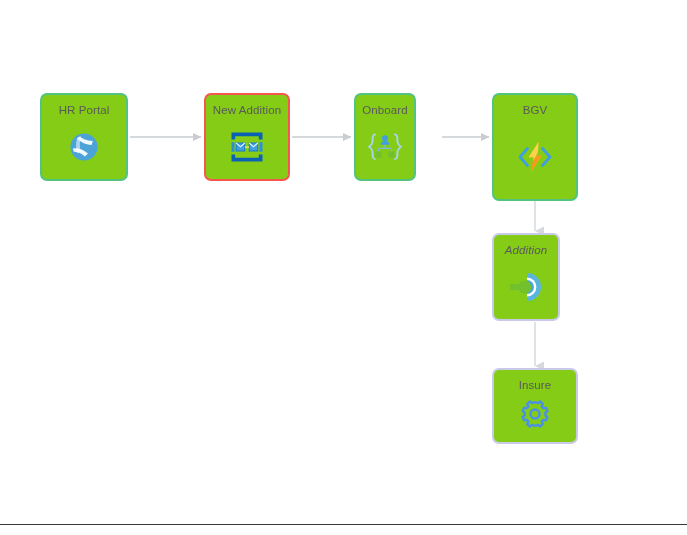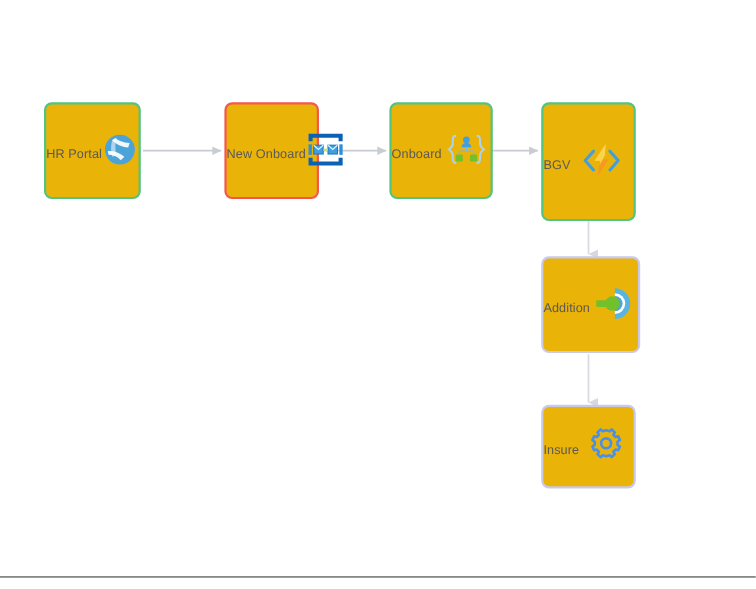--- a/index.html
+++ b/index.html
@@ -26,25 +26,25 @@
     position: absolute;
     left: 0; top: 0;
     width: 687px;
     height: 535px;
     pointer-events: none;
   }
 
   .node {
     position: absolute;
     box-sizing: border-box;
-    background: #eab308;
+    background: #84cc16;
     border-radius: 7px;
     border: 2px solid #d9d9d9;
     display: flex;
-    flex-direction: row;
+    flex-direction: column;
     align-items: center;
     z-index: 2;
   }
 
   .node-label {
     font-size: 11.5px;
     color: #595959;
     line-height: 1.2;
     margin-top: 9px;
     letter-spacing: 0.1px;
@@ -119,21 +119,21 @@
         <circle cx="16" cy="16" r="12.4" fill="#4ba3d8"></circle>
         <path d="M9.0 7.4 C13 11 17 13.5 23.6 14.0 L24.8 10.0 C18.5 9.6 14.5 7.6 11.4 5.2 Z" fill="#ffffff" opacity="0.92"></path>
         <path d="M5.0 17.4 C10.5 17.0 15.5 18.6 20.0 22.6 L16.8 25.6 C13.0 21.8 9.2 20.6 4.4 20.8 Z" fill="#ffffff" opacity="0.92"></path>
         <path d="M13.3 4.2 C11.6 9.5 11.3 15.5 12.9 21.0 L9.0 22.6 C7.4 16.4 7.8 9.9 9.8 4.9 Z" fill="#ffffff" opacity="0.55"></path>
         <circle cx="16" cy="16" r="12.4" fill="none" stroke="#4ba3d8" stroke-width="2.4"></circle>
       </svg>
     </div>
   </div>
 
   <div class="node" style="left:204px; top:93px; width:86px; height:88px; border-color:#f5564e;">
-    <div class="node-label">New Onboard</div>
+    <div class="node-label">New Addition</div>
     <div class="node-icon">
       <svg width="36" height="34" viewBox="0 0 36 34">
 
         <path d="M2.5 9.5 L2.5 2.5 L33.5 2.5 L33.5 9.5 L29.8 9.5 L29.8 6.2 L6.2 6.2 L6.2 9.5 Z" fill="#0b62b5"></path>
 
         <path d="M2.5 24.5 L2.5 31.5 L33.5 31.5 L33.5 24.5 L29.8 24.5 L29.8 27.8 L6.2 27.8 L6.2 24.5 Z" fill="#0b62b5"></path>
 
         <rect x="2.5" y="12.2" width="3.0" height="9.6" fill="#2e8fd6"></rect>
         <rect x="30.5" y="12.2" width="3.0" height="9.6" fill="#2e8fd6"></rect>
 
@@ -141,21 +141,21 @@
         <path d="M7.2 13.0 L11.5 16.8 L15.8 13.0" fill="none" stroke="#e8f4fc" stroke-width="1.1"></path>
 
         <rect x="20.2" y="13.0" width="8.6" height="8.0" fill="#3f9fe0" stroke="#1b7ac4" stroke-width="1"></rect>
         <path d="M20.2 13.0 L24.5 16.8 L28.8 13.0" fill="none" stroke="#e8f4fc" stroke-width="1.1"></path>
 
         <rect x="16.0" y="16.2" width="4.0" height="2.0" fill="#cfe06a"></rect>
       </svg>
     </div>
   </div>
 
-  <div class="node" style="left:354px; top:93px; width:94px; height:88px; border-color:#52c47f;">
+  <div class="node" style="left:354px; top:93px; width:62px; height:88px; border-color:#52c47f;">
     <div class="node-label">Onboard</div>
     <div class="node-icon">
       <svg width="38" height="32" viewBox="0 0 38 32">
 
         <path d="M9.0 3.5 C6.2 3.5 6.6 7.6 6.6 10.4 C6.6 13.2 4.6 14.6 3.2 15.8 C4.6 17.0 6.6 18.4 6.6 21.2 C6.6 24.0 6.2 28.1 9.0 28.1" fill="none" stroke="#a9d3ef" stroke-width="1.9" stroke-linecap="round"></path>
 
         <path d="M29.0 3.5 C31.8 3.5 31.4 7.6 31.4 10.4 C31.4 13.2 33.4 14.6 34.8 15.8 C33.4 17.0 31.4 18.4 31.4 21.2 C31.4 24.0 31.8 28.1 29.0 28.1" fill="none" stroke="#a9d3ef" stroke-width="1.9" stroke-linecap="round"></path>
 
         <path d="M19 13.8 L19 17.4 M12.5 17.4 L25.5 17.4 M12.5 17.4 L12.5 20.4 M25.5 17.4 L25.5 20.4" fill="none" stroke="#7fb8e0" stroke-width="1.3"></path>
 
@@ -177,21 +177,21 @@
 
         <path d="M26.5 8.5 L34.0 17.0 L26.5 25.5" fill="none" stroke="#3f9fe0" stroke-width="2.8" stroke-linecap="round" stroke-linejoin="round"></path>
 
         <path d="M22.6 2.0 L12.6 17.2 L17.9 17.2 L15.2 31.8 L25.6 15.8 L20.2 15.8 Z" fill="#fbbf1f"></path>
         <path d="M22.6 2.0 L12.6 17.2 L17.9 17.2 L17.2 21.0 L22.0 12.0 Z" fill="#fdd34e"></path>
         <path d="M20.2 15.8 L25.6 15.8 L15.2 31.8 L16.6 22.0 Z" fill="#f59a1d"></path>
       </svg>
     </div>
   </div>
 
-  <div class="node" style="left:492px; top:233px; width:90px; height:88px; border-color:#c9c9ea;">
+  <div class="node" style="left:492px; top:233px; width:68px; height:88px; border-color:#c9c9ea;font-style:italic;">
     <div class="node-label">Addition</div>
     <div class="node-icon">
       <svg width="38" height="32" viewBox="0 0 38 32">
 
         <path d="M20.0 2.0 A14 14 0 0 1 20.0 30.0 Z" fill="#5ab4e0"></path>
         <path d="M20.0 6.6 A9.4 9.4 0 0 1 20.0 25.4 Z" fill="#ffffff"></path>
         <path d="M20.0 9.0 A7 7 0 0 1 20.0 23.0 Z" fill="#4aa8d8"></path>
 
         <rect x="3.0" y="13.0" width="13.0" height="6.0" rx="1.0" fill="#72c02c"></rect>
 

